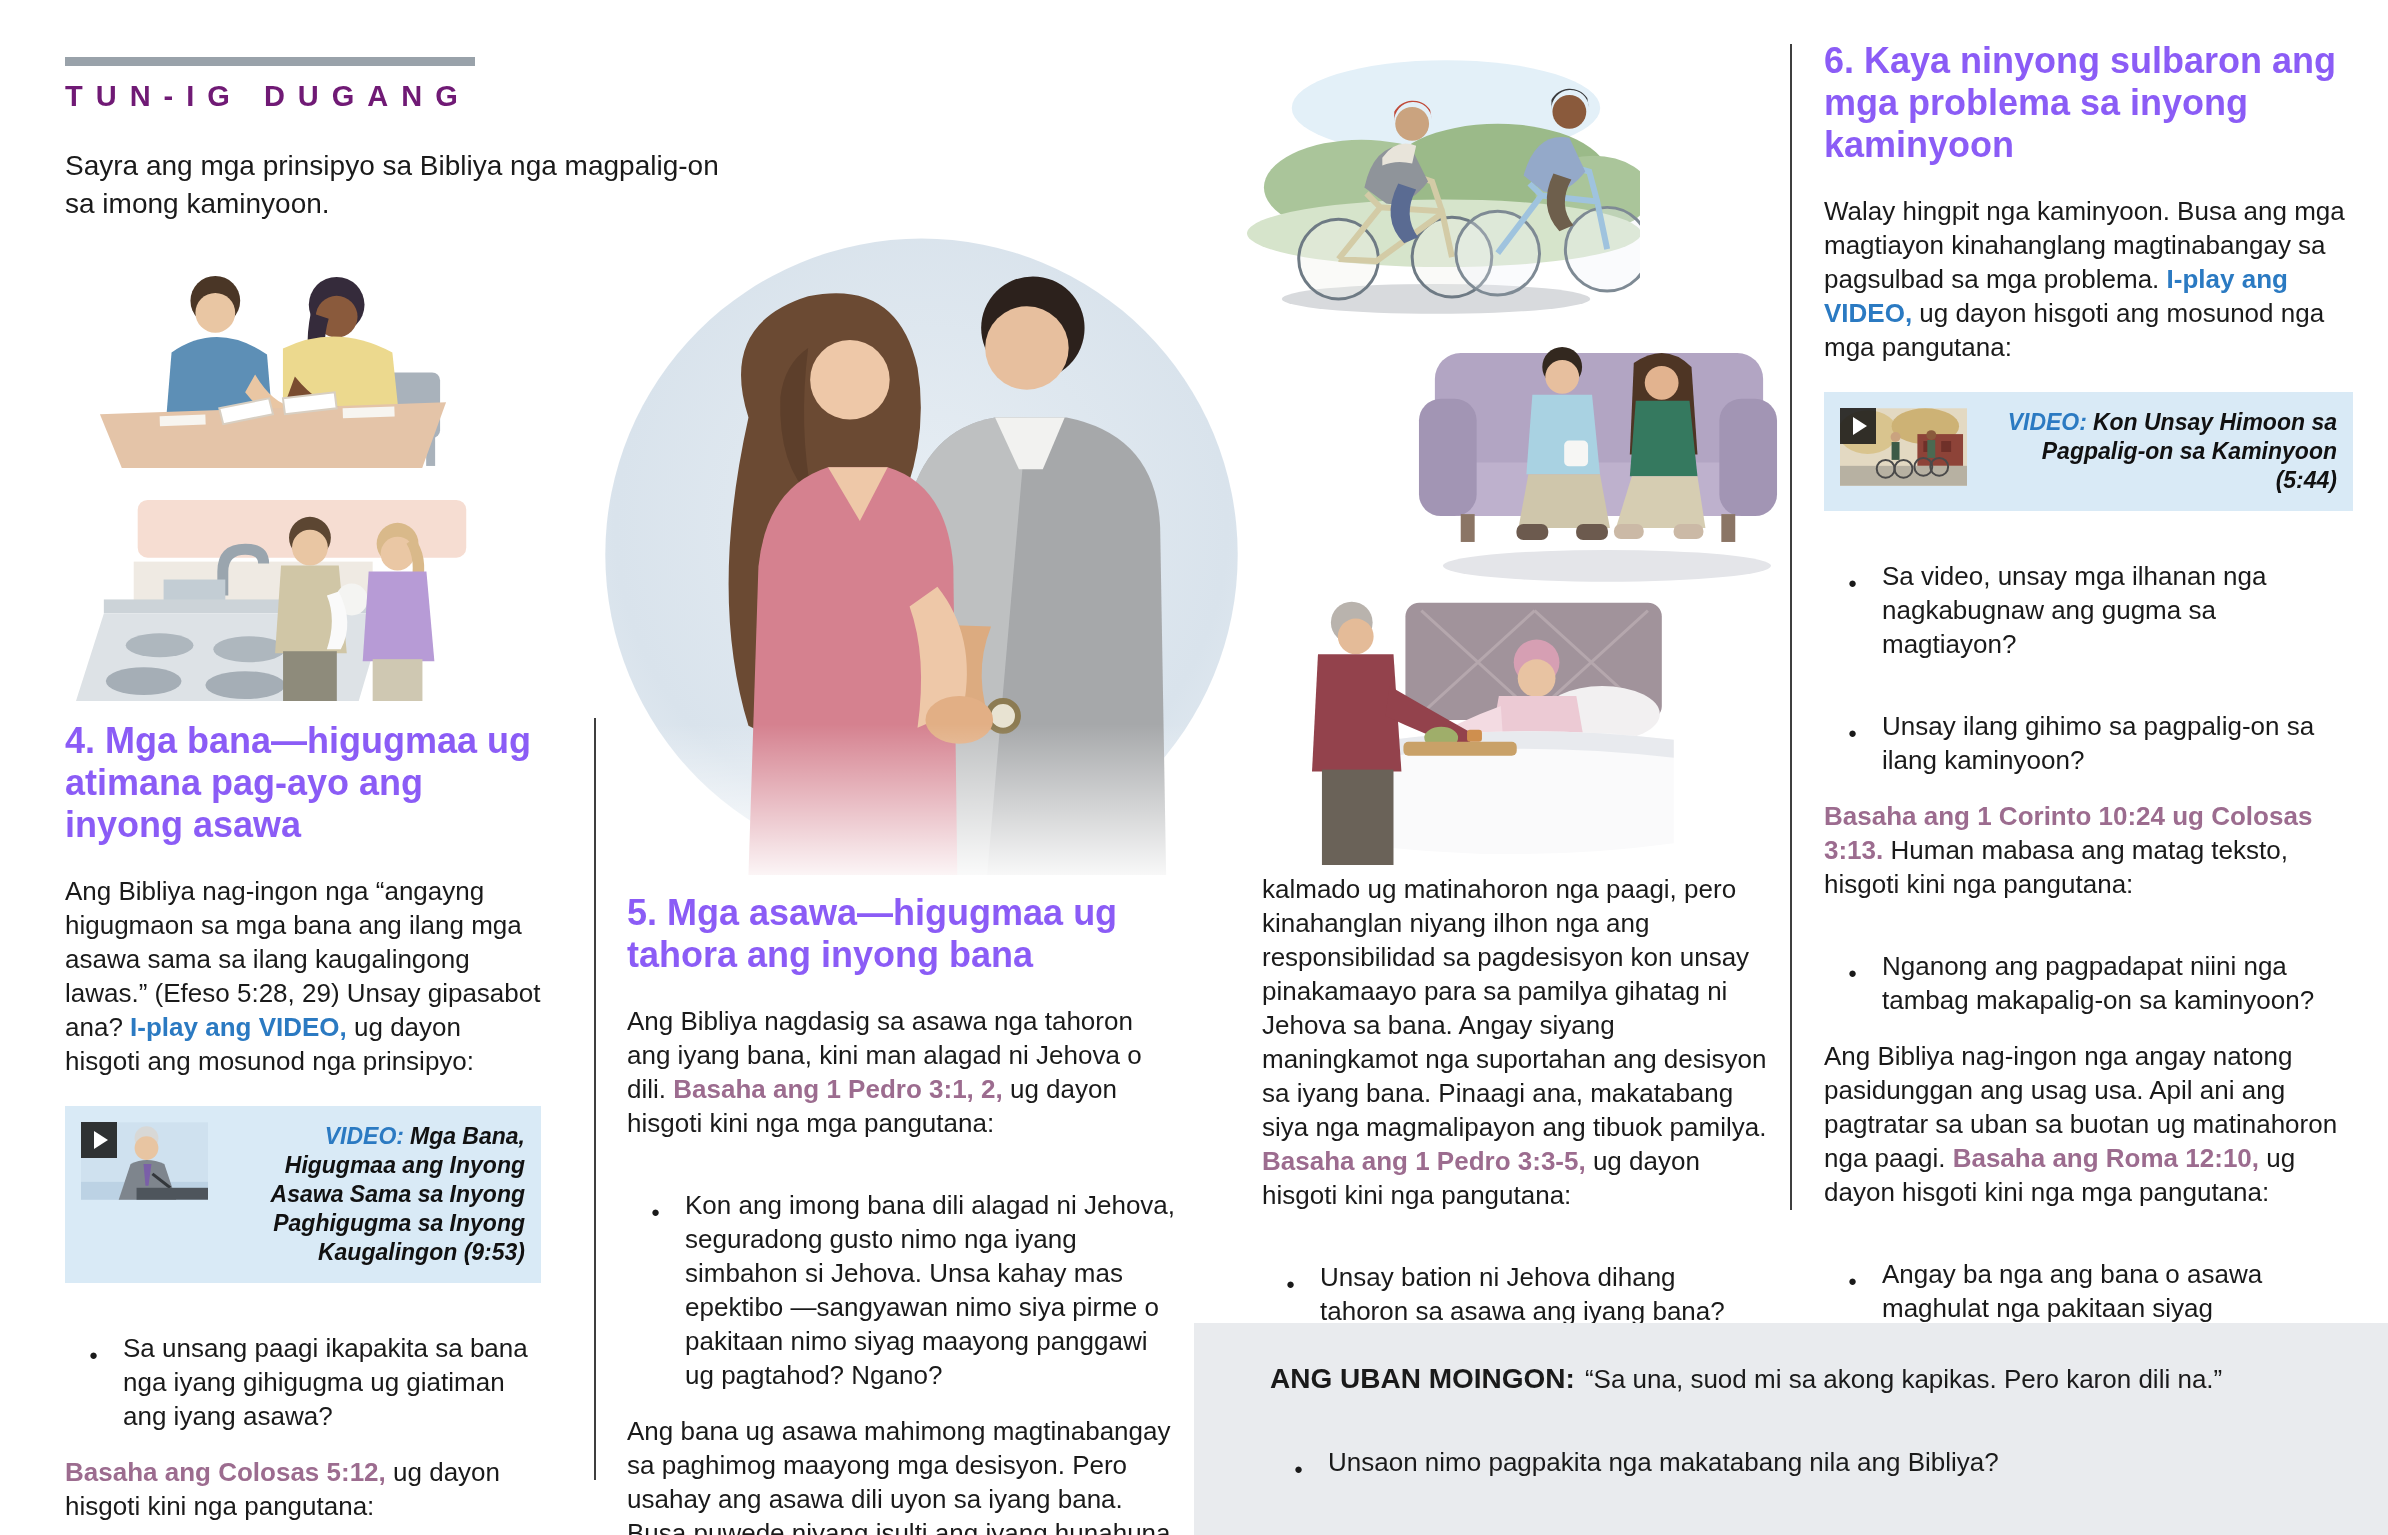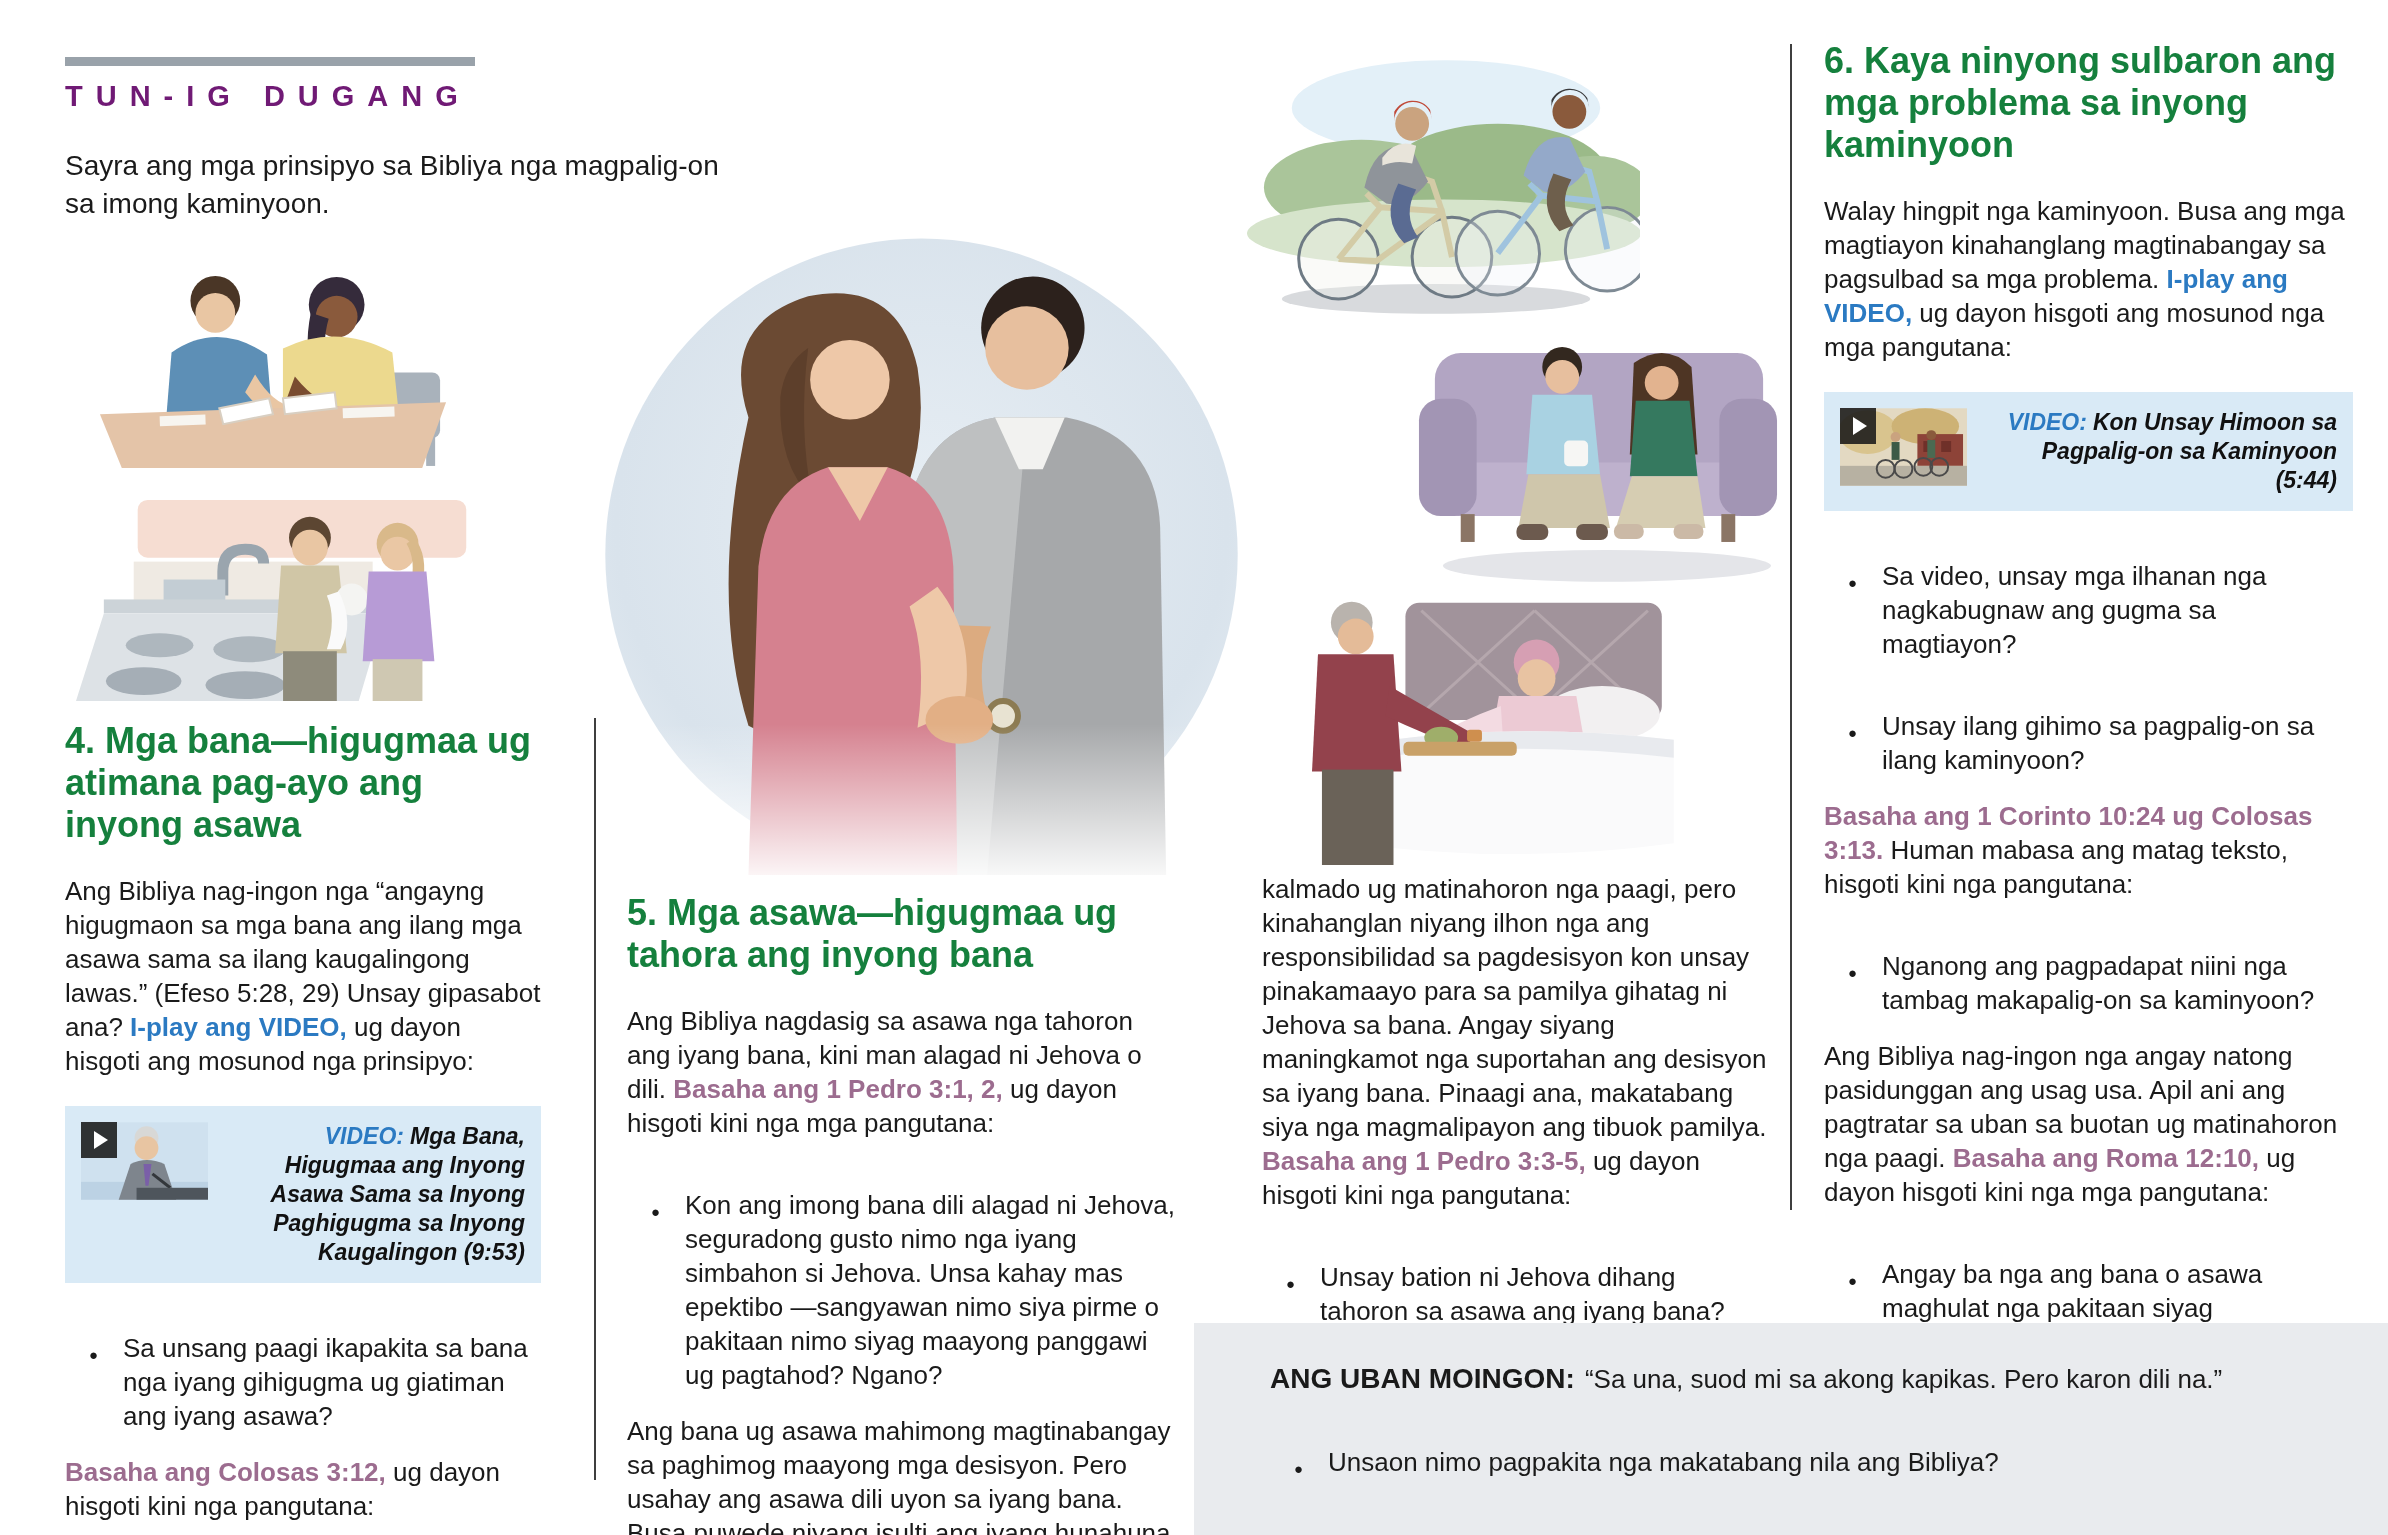--- a/index.html
+++ b/index.html
@@ -9,21 +9,21 @@
   .kicker-bar{position:absolute;left:65px;top:57px;width:410px;height:9px;background:#99a2aa;}
   .kicker{position:absolute;left:65px;top:80px;font-size:29px;font-weight:bold;
           letter-spacing:13px;color:#701a75;}
   .intro{position:absolute;left:65px;top:147px;width:677px;font-size:28px;line-height:38px;}
   
   .sec{position:absolute;}
   .sec4{left:65px;top:720px;width:476px;}
   .sec5{left:627px;top:892px;width:553px;}
   .col3text{left:1262px;top:872px;width:505px;}
   .sec6{left:1824px;top:40px;width:529px;}
-  h2{margin:0 0 28px 0;font-size:36px;line-height:42px;font-weight:bold;color:#15803d;}
+  h2{margin:0 0 28px 0;font-size:36px;line-height:42px;font-weight:bold;color:#8b5cf6;}
   p.body{margin:0;font-size:26px;line-height:34px;}
   .ref{color:#9c6c8f;font-weight:bold;}
   .bluelink{color:#2b7ac2;font-weight:bold;cursor:pointer;}
   .mt{margin-top:30px;}
   
   ul.bullets{margin:34px 0 0 0;padding:0;list-style:none;}
   ul.bullets li{position:relative;padding-left:58px;font-size:26px;line-height:34px;margin-bottom:22px;margin-top:48px;}
   ul.bullets li::before{content:"●";position:absolute;left:24px;top:7px;font-size:15px;color:#1a1a1a;}
   
   .videobox{margin-top:28px;background:#d9eaf6;padding:16px;display:flex;gap:20px;align-items:flex-start;cursor:pointer;text-align:right;}
@@ -250,21 +250,21 @@
         <div class="play"></div>
       </div>
       <div class="vtext"><span class="vlabel">VIDEO:</span><span>Mga Bana, Higugmaa ang Inyong Asawa Sama sa Inyong Paghigugma sa Inyong Kaugalingon</span>
           <span>(9:53)</span></div>
     </div>
 
     <ul class="bullets">
       <li>Sa unsang paagi ikapakita sa bana nga iyang gihigugma ug giatiman ang iyang asawa?</li>
     </ul>
 
-    <p class="body mt"><span class="ref">Basaha ang Colosas 3:12,</span><span> ug dayon hisgoti kini nga pangutana:</span></p>
+    <p class="body mt"><span class="ref">Basaha ang Colosas 5:12,</span><span> ug dayon hisgoti kini nga pangutana:</span></p>
 
   </div>
 
   <div class="sec sec5">
     <h2>5. Mga asawa—higugmaa ug tahora ang inyong bana</h2>
     <p class="body"><span>Ang Bibliya nagdasig sa asawa nga tahoron ang iyang bana, kini man alagad ni Jehova o dili. </span><span class="ref">Basaha ang 1 Pedro 3:1, 2,</span><span> ug dayon hisgoti kini nga mga pangutana:</span></p>
     <ul class="bullets">
       <li>Kon ang imong bana dili alagad ni Jehova, seguradong gusto nimo nga iyang simbahon si Jehova. Unsa kahay mas epektibo —sangyawan nimo siya pirme o pakitaan nimo siyag maayong panggawi ug pagtahod? Ngano?</li>
     </ul>
     <p class="body mt">Ang bana ug asawa mahimong magtinabangay sa paghimog maayong mga desisyon. Pero usahay ang asawa dili uyon sa iyang bana. Busa puwede niyang isulti ang iyang hunahuna sa</p>

